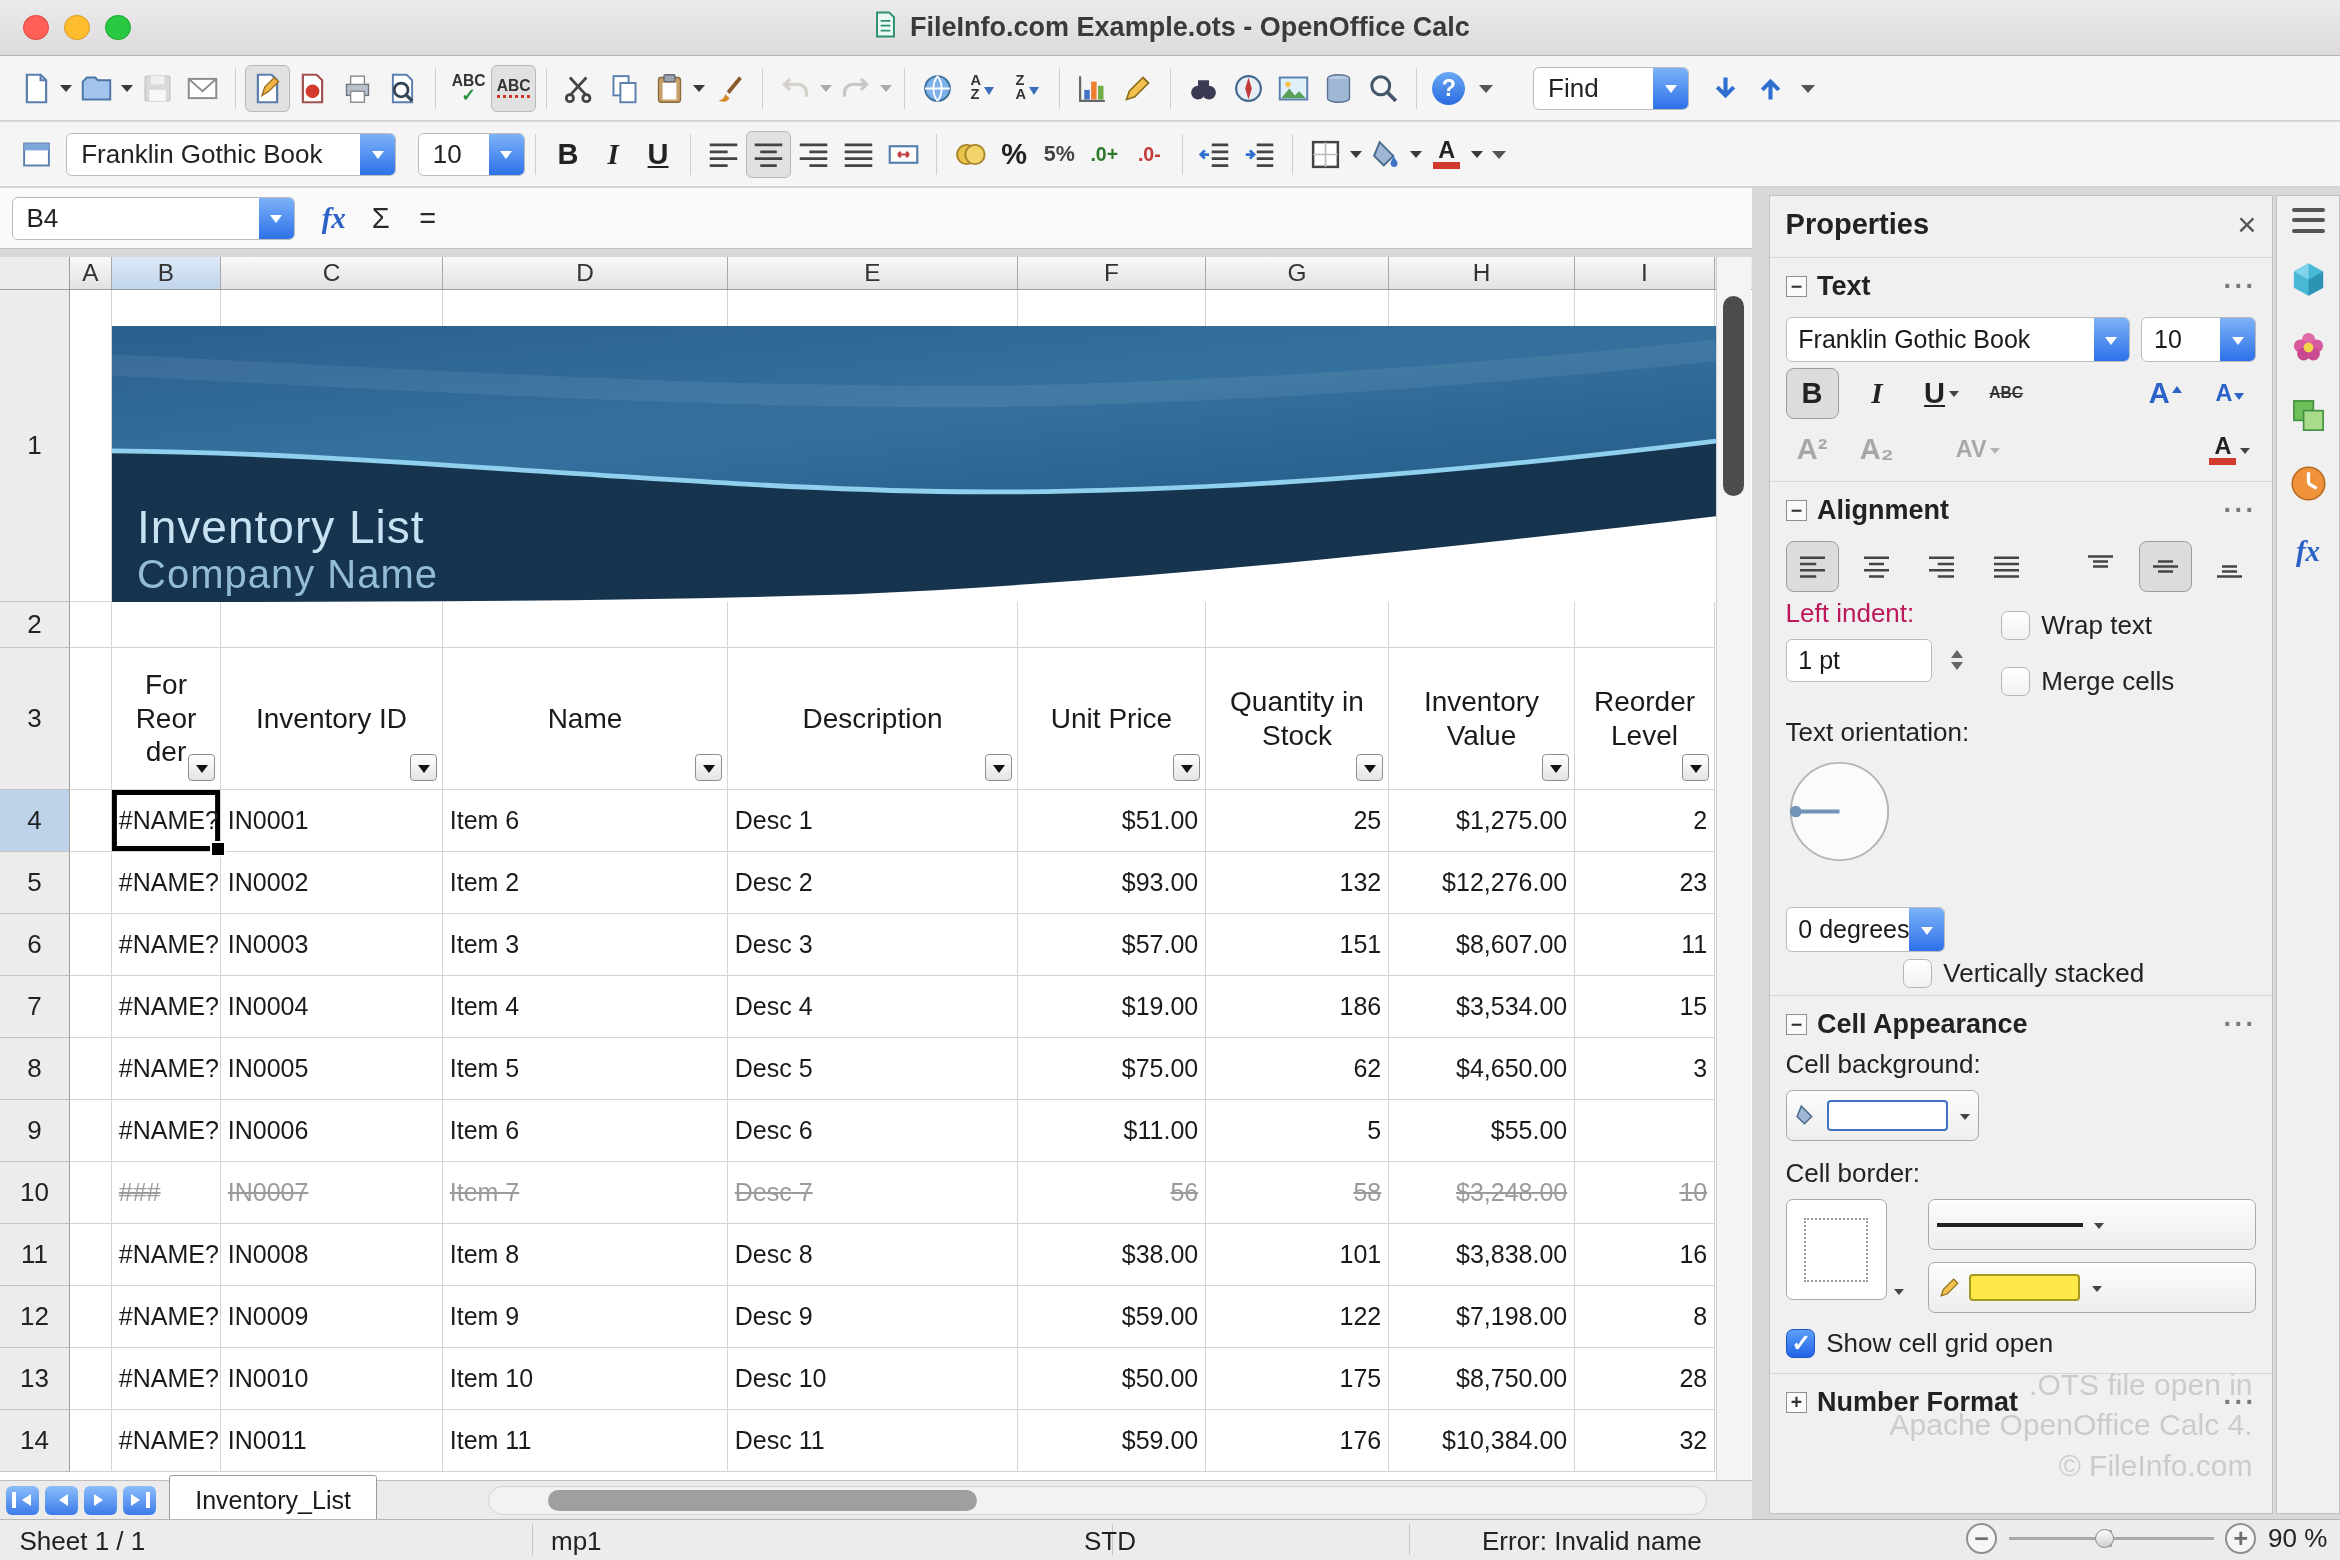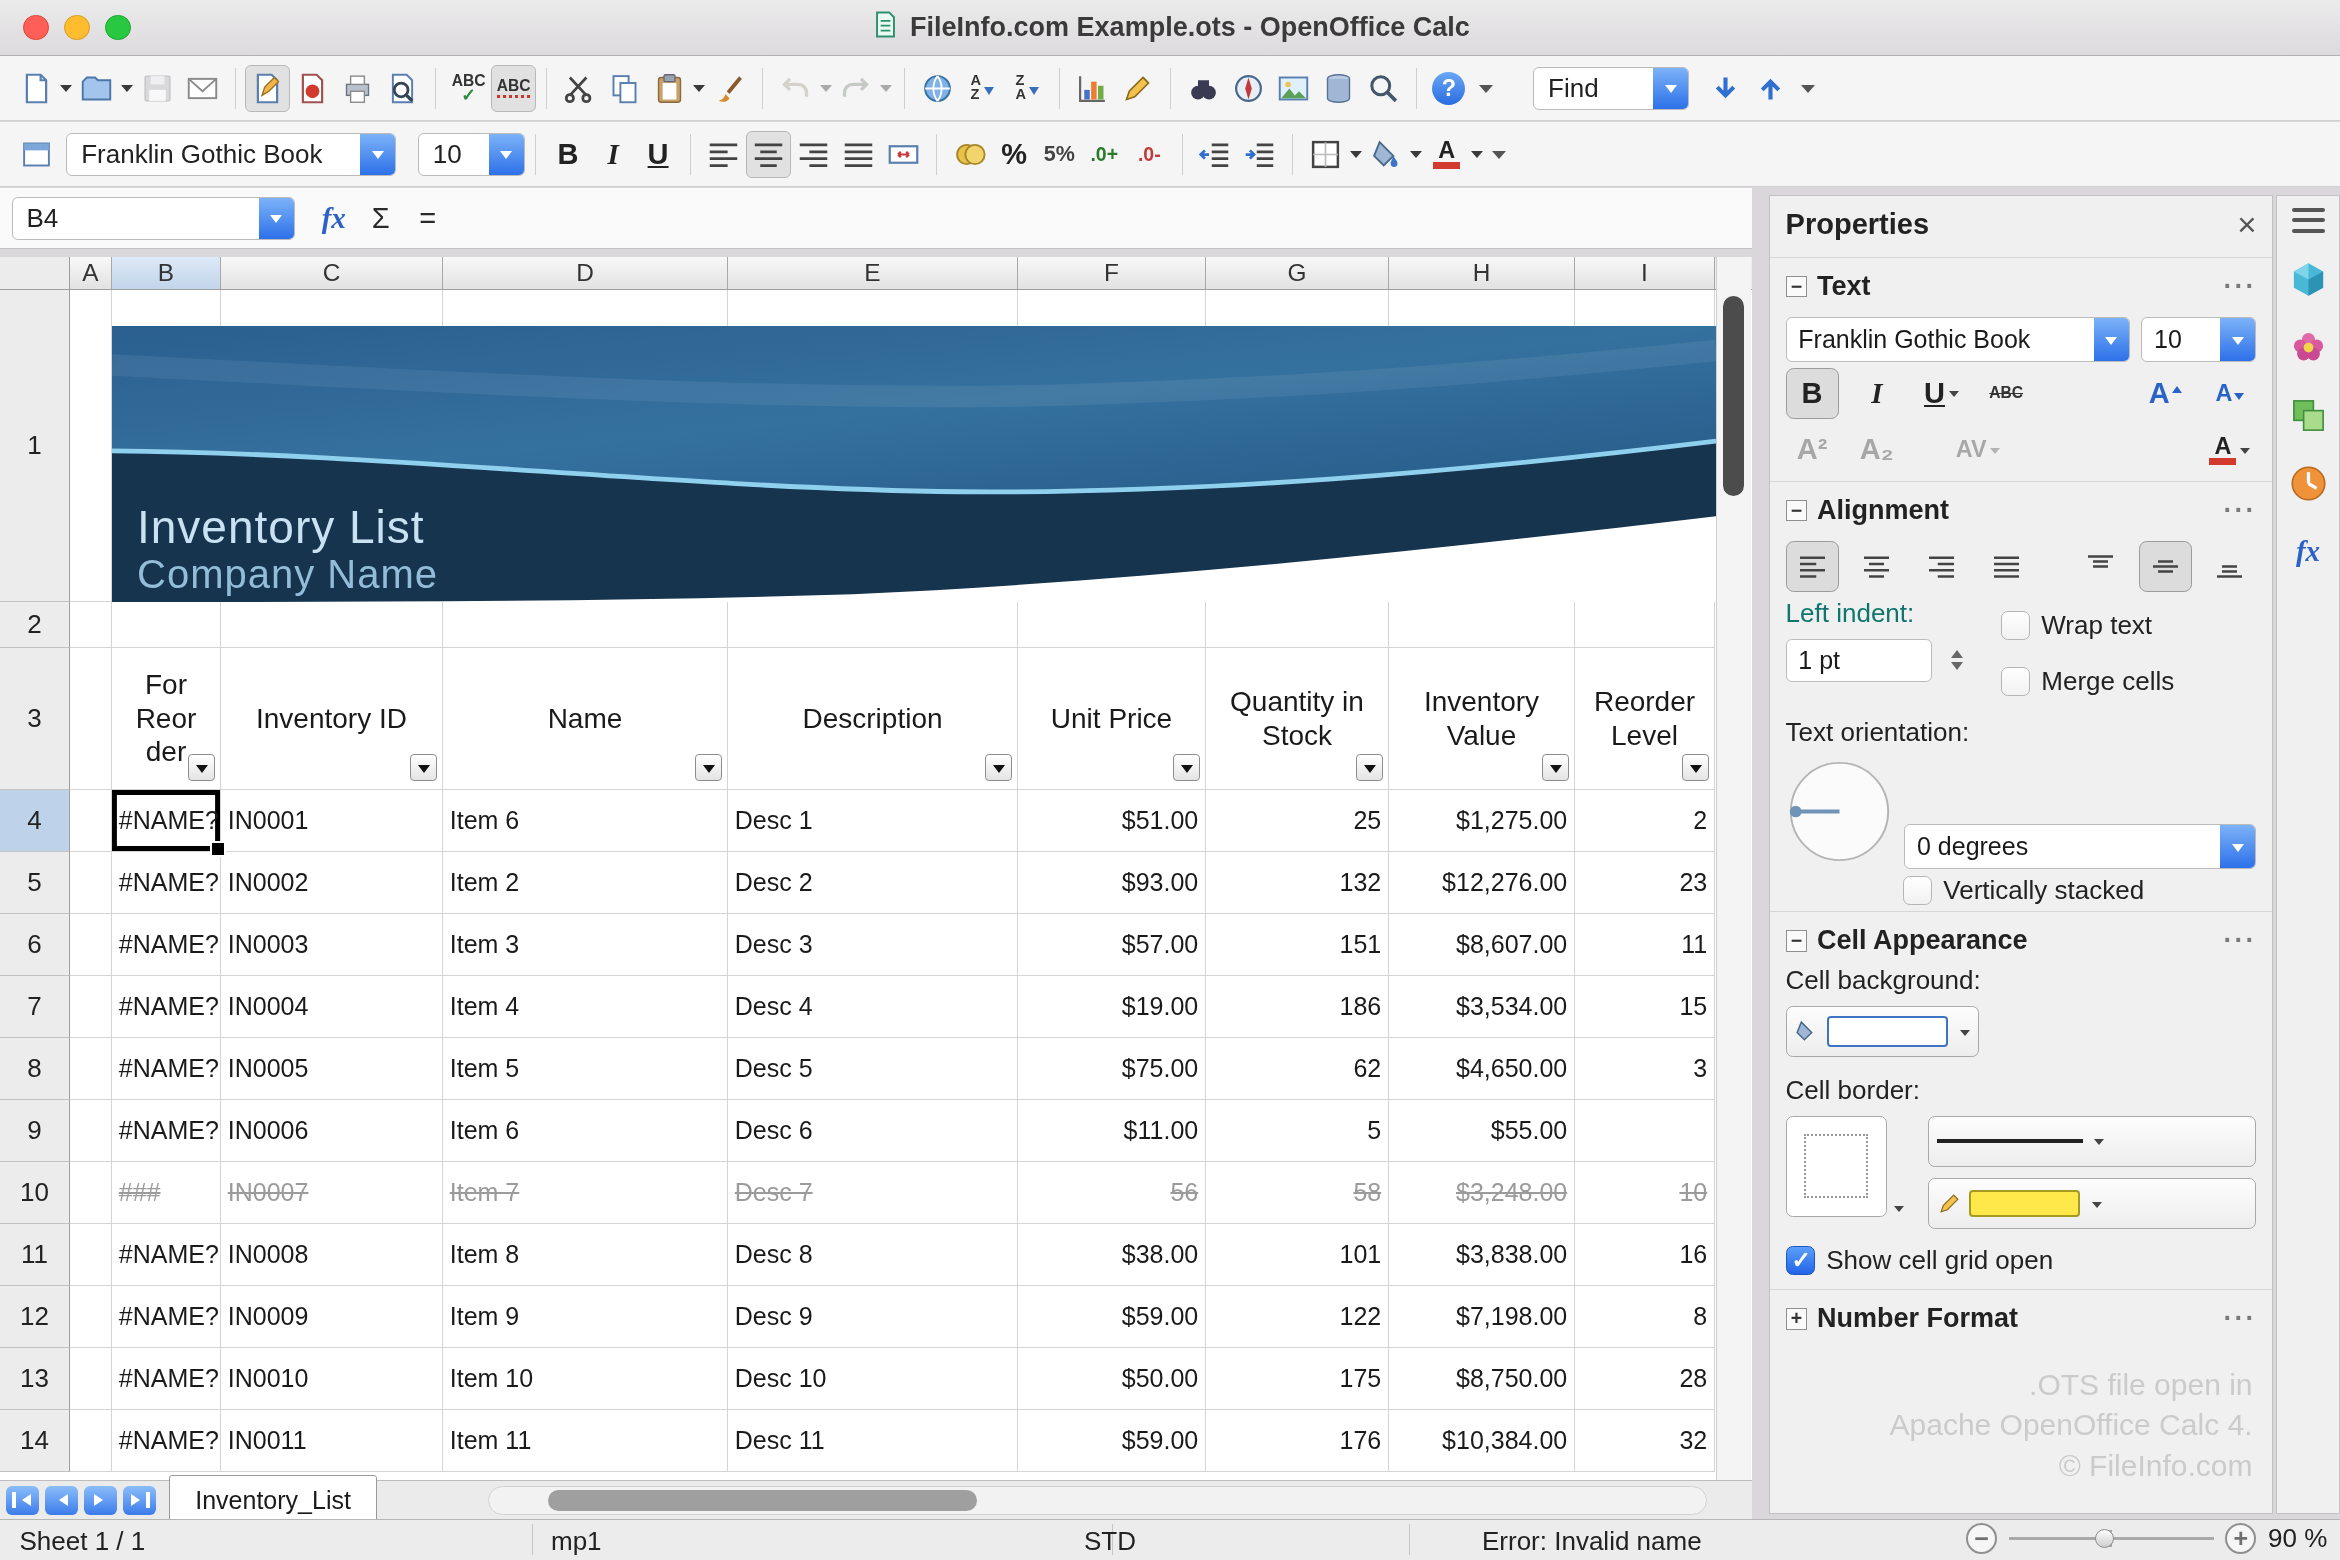--- a/index.html
+++ b/index.html
@@ -914,21 +914,21 @@
         </svg>
       </span>
     <span class="sbtn">
         <svg width="31" height="25" viewBox="0 0 24 20">
           <path d="M6 10h12M6 14h12M2 18h20" stroke="#444" stroke-width="2"></path>
         </svg>
       </span>
   </div>
   <div id="indent-grid">
     <div id="indent-left">
-      <div class="slabel" style="color:#0f766e;">Left indent:</div>
+      <div class="slabel" style="color:#be185d;">Left indent:</div>
       <div class="sb-row" style="margin-top:9.8px;">
         <span id="indent-input">
             <span>1 pt</span>
           </span>
         <span class="stepper">
             <i class="up"></i>
             <i class="dn"></i>
           </span>
       </div>
     </div>
@@ -937,21 +937,21 @@
           <span class="cb"></span>
           <span class="cblabel">Wrap text</span>
         </div>
       <div class="sb-row">
           <span class="cb"></span>
           <span class="cblabel">Merge cells</span>
         </div>
     </div>
   </div>
   <div class="slabel" style="margin-top:13.7px;">Text orientation:</div>
-  <div class="sb-row" style="margin-top:9.8px;align-items:flex-end;">
+  <div class="sb-row" style="margin-top:9.8px;align-items:flex-start;flex-direction:column;">
     <span><svg width="107" height="107" viewBox="0 0 110 110">
           <circle cx="55" cy="55" r="50" fill="#fbfbfb" stroke="#b5b5b5" stroke-width="2"></circle>
           <line x1="55" y1="55" x2="10" y2="55" stroke="#6f94b8" stroke-width="4"></line>
           <circle cx="10" cy="55" r="6" fill="#6f94b8"></circle>
         </svg></span>
     <span class="scombo" style="flex:1;margin-top:27px;">
         <span>0 degrees</span>
         <span class="arr"></span>
       </span>
   </div>

